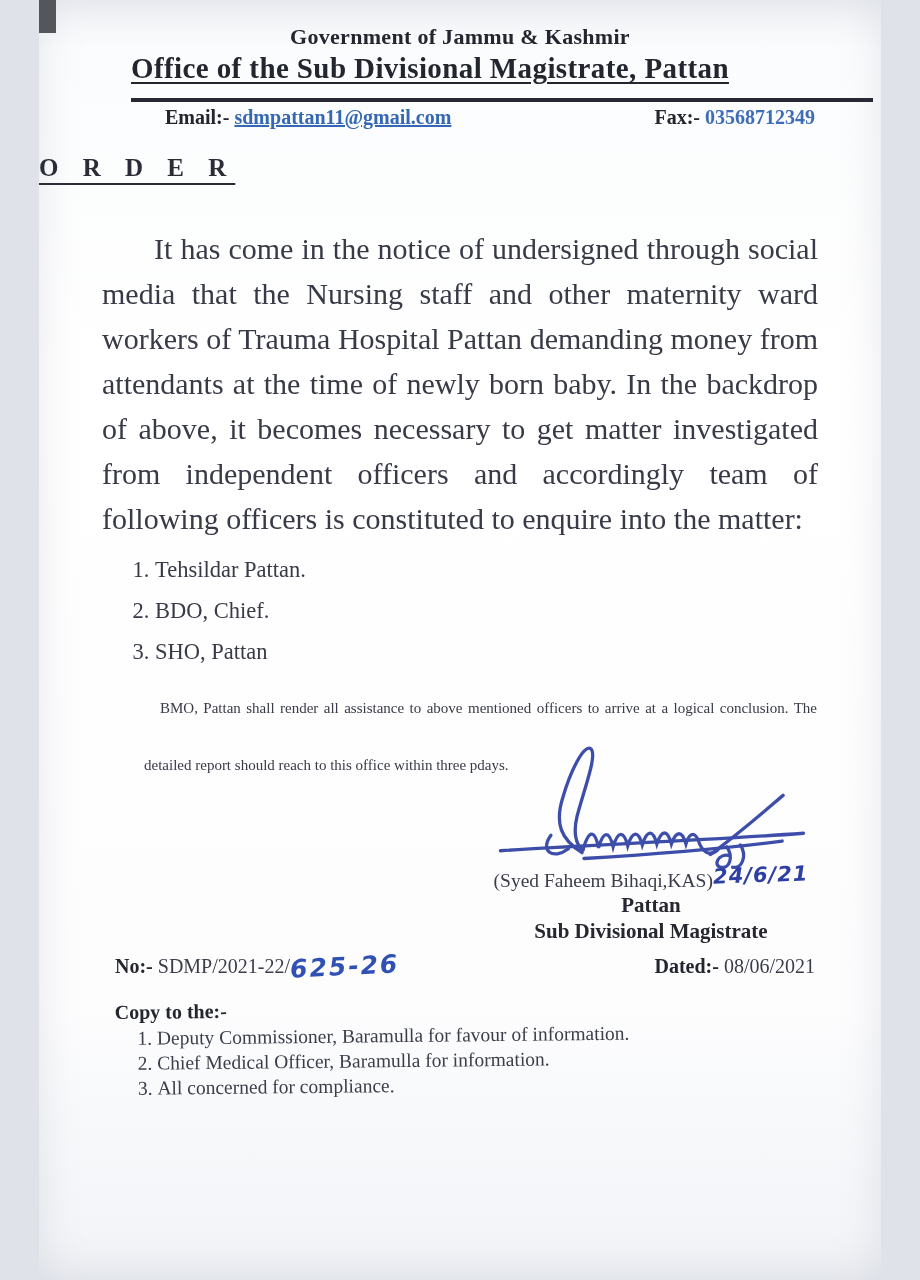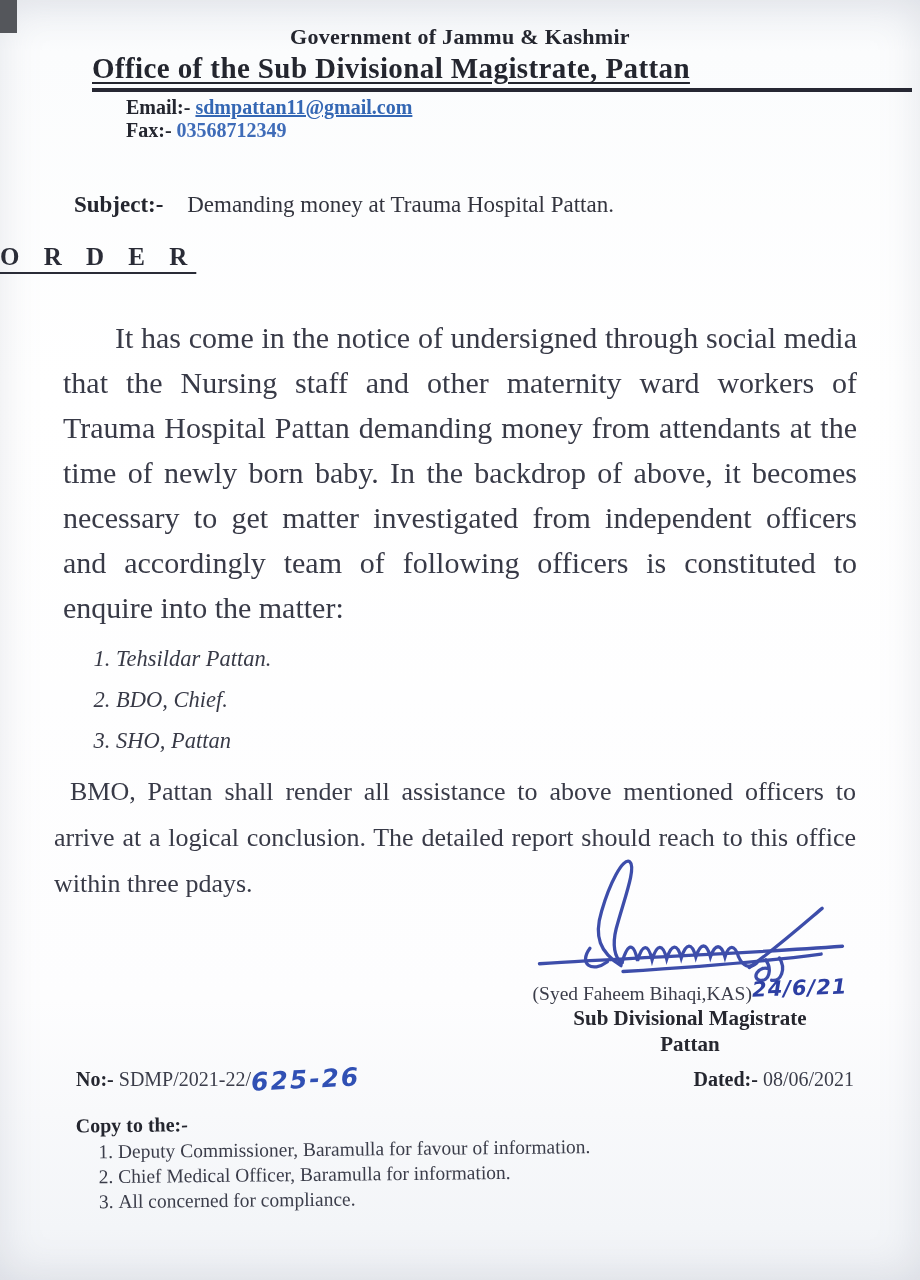--- a/index.html
+++ b/index.html
@@ -1,21 +1,21 @@
 <!DOCTYPE html>
 <html><head>
 <meta charset="utf-8">
 <style>
   * { margin: 0; padding: 0; box-sizing: border-box; }
   html, body { background: #dfe2e8; }
   body { font-family: "Liberation Serif", "DejaVu Serif", serif; }
 
   .page {
     position: relative;
-    width: 920px;
+    width: 842px;
     height: 1280px;
     margin: 0 auto;
     overflow: hidden;
     color: #383a47;
     background:
       linear-gradient(180deg, #f2f4f7 0%, #fbfcfd 4%, #ffffff 30%, #fdfdfe 78%, #f3f5f8 96%, #eef0f4 100%);
     box-shadow: inset 0 0 42px rgba(120,130,150,0.18);
   }
   .scan-corner {
     position: absolute; left: 0; top: 0;
@@ -27,36 +27,35 @@
   .letterhead { padding-top: 24px; }
   .gov-title {
     text-align: center;
     font-size: 22px; font-weight: bold;
     color: #24262f;
     letter-spacing: 0.3px;
   }
   .office-wrap {
     margin: 2px 8px 0 92px;
     border-bottom: 4px solid #272833;
-    padding-bottom: 3px;
+    padding-bottom: 13px;
   }
   .office-title {
     font-size: 29px; font-weight: bold;
     color: #24262f;
     letter-spacing: 0.4px;
     text-decoration: underline;
     text-underline-offset: 4px;
     text-decoration-thickness: 2px;
   }
   .contact-row {
     display: flex; justify-content: space-between;
     padding: 4px 66px 0 126px;
     font-size: 20px; font-weight: bold;
     color: #24262f;
-    flex-direction: column;
   }
   .email-link { color: #3467b4; text-decoration: underline; font-weight: bold; }
   .fax-number { color: #3f6cb8; }
 
   
   .subject-row { margin: 50px 64px 0 74px; font-size: 23px; color: #33343e; }
   .subject-label { font-weight: bold; color: #24262f; }
   .subject-text { margin-left: 18px; }
 
   
@@ -77,26 +76,25 @@
     line-height: 45px;
     text-align: justify;
     text-indent: 52px;
   }
   .officers-list {
     margin: 8px 0 0 96px;
     padding-left: 20px;
     font-size: 22.5px;
     line-height: 41px;
     list-style: decimal;
-    font-style: italic;
   }
   .para2 {
-    margin: 8px 64px 0 54px;
-    font-size: 26px;
-    line-height: 46px;
+    margin: 8px 64px 0 105px;
+    font-size: 15px;
+    line-height: 57px;
     text-align: justify;
     text-indent: 16px;
   }
 
   
   .sig-block {
     position: relative;
     width: 400px;
     margin: -54px 30px 0 auto;
     text-align: center;
@@ -161,24 +159,20 @@
         <span class="email-label">Email:-</span>
         <span class="email-link">sdmpattan11@gmail.com</span>
       </span>
       <span>
         <span class="fax-label">Fax:-</span>
         <span class="fax-number">03568712349</span>
       </span>
     </div>
   </div>
 
-  <div class="subject-row">
-    <span class="subject-label">Subject:-</span>
-    <span class="subject-text">Demanding money at Trauma Hospital Pattan.</span>
-  </div>
 
   <div class="order-heading">O R D E R</div>
 
   <p class="para1">It has come in the notice of undersigned through social media that the Nursing staff and other maternity ward workers of Trauma Hospital Pattan demanding money from attendants at the time of newly born baby. In the backdrop of above, it becomes necessary to get matter investigated from independent officers and accordingly team of following officers is constituted to enquire into the matter:</p>
 
   <ol class="officers-list">
     <li>Tehsildar Pattan.</li>
     <li>BDO, Chief.</li>
     <li>SHO, Pattan</li>
   </ol>
@@ -199,22 +193,22 @@
 
         <path d="M 243 110 c 7 10 3 23 -6 21 c -9 -2 -2 -15 9 -12"></path>
         <path d="M 257 108 c 7 11 2 25 -8 23"></path>
 
         <path d="M 226 118 C 256 96 281 74 301 57"></path>
       </g>
     </svg>
     <div class="signatory-line">
       <span>(Syed Faheem Bihaqi,KAS)</span><span class="handwritten-date">24/6/21</span>
     </div>
+    <div class="designation">Pattan</div>
     <div class="designation">Sub Divisional Magistrate</div>
-    <div class="designation">Pattan</div>
   </div>
 
   <div class="ref-row">
     <span>
       <span class="ref-label">No:-</span>
       <span class="ref-no-value">SDMP/2021-22/</span><span class="ref-no-handwritten">625-26</span>
     </span>
     <span>
       <span class="ref-label">Dated:-</span>
       <span class="dated-value">08/06/2021</span>

